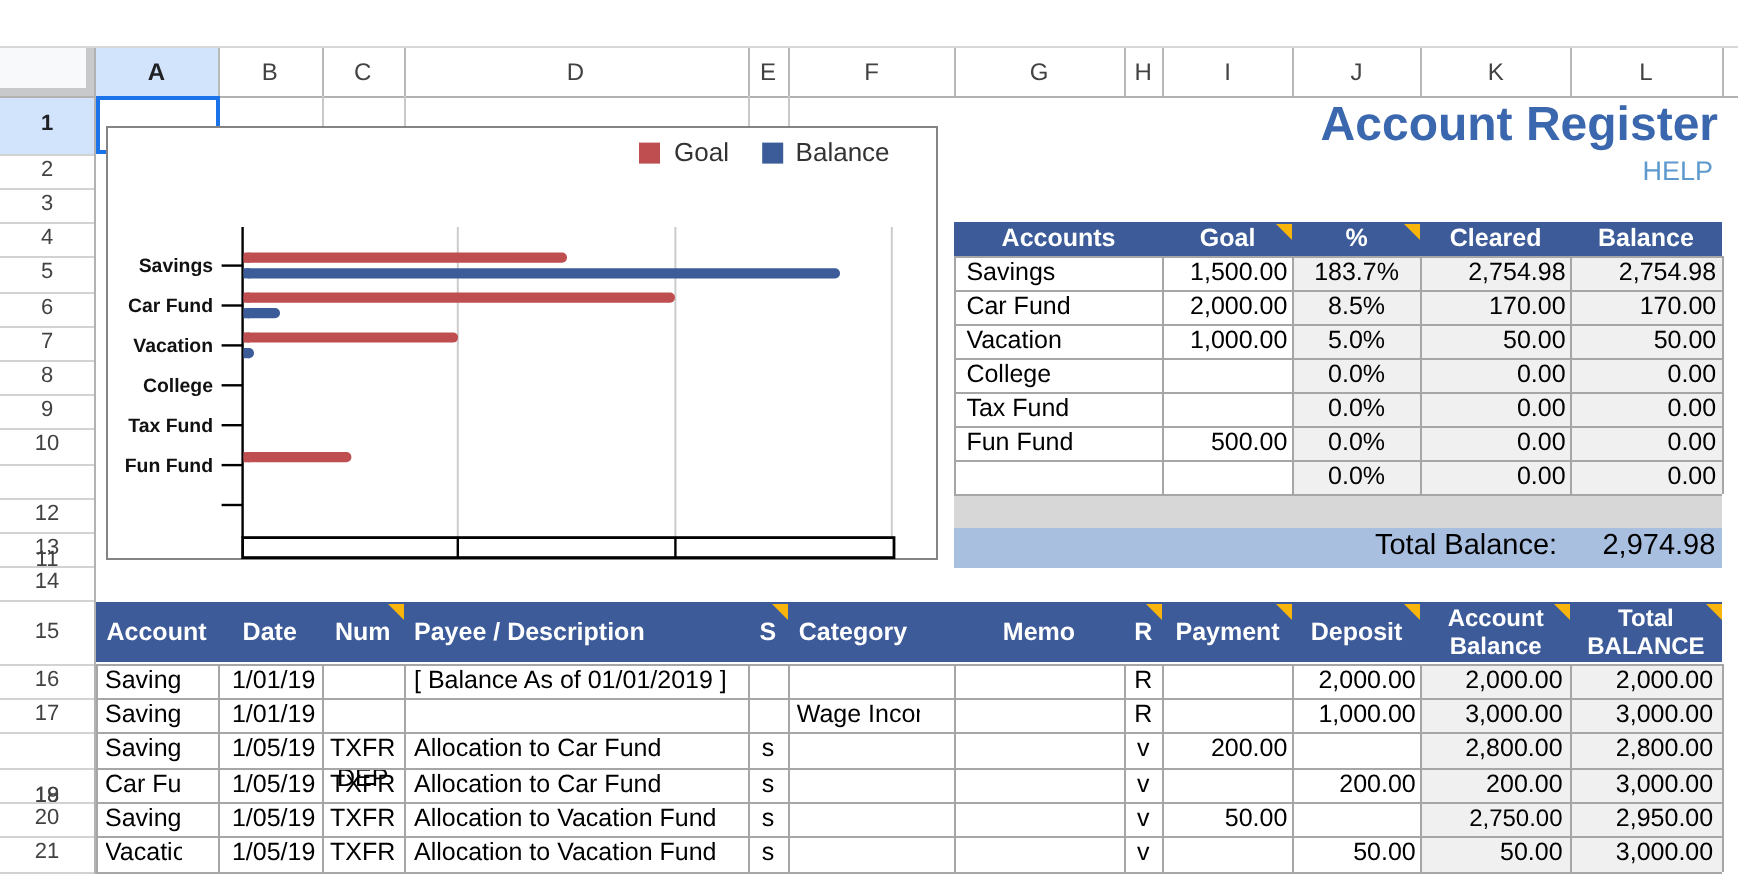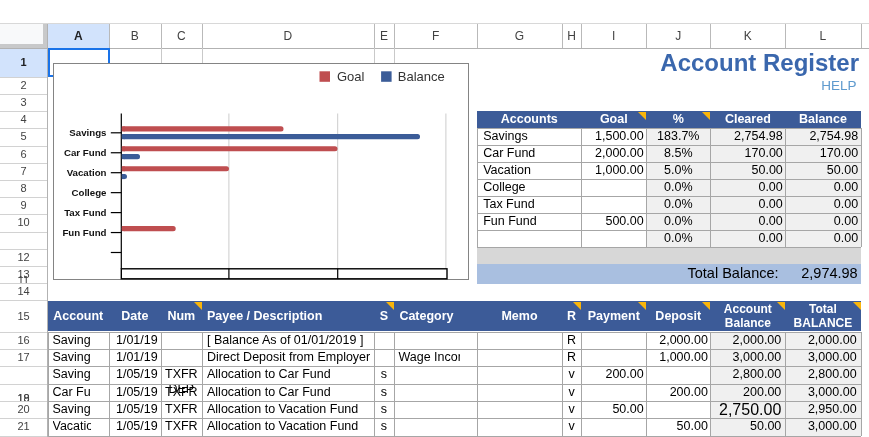--- a/index.html
+++ b/index.html
@@ -234,21 +234,20 @@
 <div class="c" style="left:477.2px;top:331.5px;width:84.59999999999997px;height:17.35px;line-height:17.35px;font-size:12.5px;color:#000;text-align:center;"></div>
 <div class="c" style="left:561.8px;top:331.5px;width:19.600000000000023px;height:17.35px;line-height:17.35px;font-size:12.5px;color:#000;text-align:center;">R</div>
 <div class="c" style="left:581.4px;top:331.5px;width:62.30000000000007px;height:17.35px;line-height:17.35px;font-size:12.5px;color:#000;text-align:right;"></div>
 <div class="c" style="left:646.2px;top:331.5px;width:61.69999999999993px;height:17.35px;line-height:17.35px;font-size:12.5px;color:#000;text-align:right;">2,000.00</div>
 <div class="c" style="left:710.4px;top:331.5px;width:70.89999999999998px;height:17.35px;line-height:17.35px;font-size:12.5px;color:#000;text-align:right;">2,000.00</div>
 <div class="c" style="left:785.3px;top:331.5px;width:71.30000000000007px;height:17.35px;line-height:17.35px;font-size:12.5px;color:#000;text-align:right;">2,000.00</div>
 <div class="abs" style="left:710.4px;top:348.85px;width:150.20000000000005px;height:17.35px;background:#f0f0f0;"></div>
 <div class="c" style="left:52.5px;top:348.85px;width:38.5px;height:17.35px;line-height:17.35px;font-size:12.5px;color:#000;text-align:left;">Savings</div>
 <div class="c" style="left:109px;top:348.85px;width:48.69999999999999px;height:17.35px;line-height:17.35px;font-size:12.5px;color:#000;text-align:right;">1/01/19</div>
 <div class="c" style="left:160.7px;top:348.85px;width:41.30000000000001px;height:17.35px;line-height:17.35px;font-size:12.5px;color:#000;text-align:center;margin-top:32px;">DEP</div>
-<div class="c" style="left:207px;top:348.85px;width:166.5px;height:17.35px;line-height:17.35px;font-size:12.5px;color:#000;text-align:left;">Direct Deposit from Employer</div>
 <div class="c" style="left:373.5px;top:348.85px;width:20.899999999999977px;height:17.35px;line-height:17.35px;font-size:12.5px;color:#000;text-align:center;"></div>
 <div class="c" style="left:398.4px;top:348.85px;width:62px;height:17.35px;line-height:17.35px;font-size:12.5px;color:#000;text-align:left;">Wage Income</div>
 <div class="c" style="left:477.2px;top:348.85px;width:84.59999999999997px;height:17.35px;line-height:17.35px;font-size:12.5px;color:#000;text-align:center;"></div>
 <div class="c" style="left:561.8px;top:348.85px;width:19.600000000000023px;height:17.35px;line-height:17.35px;font-size:12.5px;color:#000;text-align:center;">R</div>
 <div class="c" style="left:581.4px;top:348.85px;width:62.30000000000007px;height:17.35px;line-height:17.35px;font-size:12.5px;color:#000;text-align:right;"></div>
 <div class="c" style="left:646.2px;top:348.85px;width:61.69999999999993px;height:17.35px;line-height:17.35px;font-size:12.5px;color:#000;text-align:right;">1,000.00</div>
 <div class="c" style="left:710.4px;top:348.85px;width:70.89999999999998px;height:17.35px;line-height:17.35px;font-size:12.5px;color:#000;text-align:right;">3,000.00</div>
 <div class="c" style="left:785.3px;top:348.85px;width:71.30000000000007px;height:17.35px;line-height:17.35px;font-size:12.5px;color:#000;text-align:right;">3,000.00</div>
 <div class="abs" style="left:710.4px;top:366.20000000000005px;width:150.20000000000005px;height:17.35px;background:#f0f0f0;"></div>
 <div class="c" style="left:52.5px;top:366.20000000000005px;width:38.5px;height:17.35px;line-height:17.35px;font-size:12.5px;color:#000;text-align:left;">Savings</div>
@@ -280,21 +279,21 @@
 <div class="c" style="left:52.5px;top:400.9000000000001px;width:38.5px;height:17.35px;line-height:17.35px;font-size:12.5px;color:#000;text-align:left;">Savings</div>
 <div class="c" style="left:109px;top:400.9000000000001px;width:48.69999999999999px;height:17.35px;line-height:17.35px;font-size:12.5px;color:#000;text-align:right;">1/05/19</div>
 <div class="c" style="left:160.7px;top:400.9000000000001px;width:41.30000000000001px;height:17.35px;line-height:17.35px;font-size:12.5px;color:#000;text-align:center;">TXFR</div>
 <div class="c" style="left:207px;top:400.9000000000001px;width:166.5px;height:17.35px;line-height:17.35px;font-size:12.5px;color:#000;text-align:left;">Allocation to Vacation Fund</div>
 <div class="c" style="left:373.5px;top:400.9000000000001px;width:20.899999999999977px;height:17.35px;line-height:17.35px;font-size:12.5px;color:#000;text-align:center;">s</div>
 <div class="c" style="left:398.4px;top:400.9000000000001px;width:62px;height:17.35px;line-height:17.35px;font-size:12.5px;color:#000;text-align:left;"></div>
 <div class="c" style="left:477.2px;top:400.9000000000001px;width:84.59999999999997px;height:17.35px;line-height:17.35px;font-size:12.5px;color:#000;text-align:center;"></div>
 <div class="c" style="left:561.8px;top:400.9000000000001px;width:19.600000000000023px;height:17.35px;line-height:17.35px;font-size:12.5px;color:#000;text-align:center;">v</div>
 <div class="c" style="left:581.4px;top:400.9000000000001px;width:62.30000000000007px;height:17.35px;line-height:17.35px;font-size:12.5px;color:#000;text-align:right;">50.00</div>
 <div class="c" style="left:646.2px;top:400.9000000000001px;width:61.69999999999993px;height:17.35px;line-height:17.35px;font-size:12.5px;color:#000;text-align:right;"></div>
-<div class="c" style="left:710.4px;top:400.9000000000001px;width:70.89999999999998px;height:17.35px;line-height:17.35px;font-size:16px;color:#000;text-align:right;">2,750.00</div>
+<div class="c" style="left:710.4px;top:400.9000000000001px;width:70.89999999999998px;height:17.35px;line-height:17.35px;font-size:12px;color:#000;text-align:right;">2,750.00</div>
 <div class="c" style="left:785.3px;top:400.9000000000001px;width:71.30000000000007px;height:17.35px;line-height:17.35px;font-size:12.5px;color:#000;text-align:right;">2,950.00</div>
 <div class="abs" style="left:710.4px;top:418.2500000000001px;width:150.20000000000005px;height:17.35px;background:#f0f0f0;"></div>
 <div class="c" style="left:52.5px;top:418.2500000000001px;width:38.5px;height:17.35px;line-height:17.35px;font-size:12.5px;color:#000;text-align:left;">Vacation</div>
 <div class="c" style="left:109px;top:418.2500000000001px;width:48.69999999999999px;height:17.35px;line-height:17.35px;font-size:12.5px;color:#000;text-align:right;">1/05/19</div>
 <div class="c" style="left:160.7px;top:418.2500000000001px;width:41.30000000000001px;height:17.35px;line-height:17.35px;font-size:12.5px;color:#000;text-align:center;">TXFR</div>
 <div class="c" style="left:207px;top:418.2500000000001px;width:166.5px;height:17.35px;line-height:17.35px;font-size:12.5px;color:#000;text-align:left;">Allocation to Vacation Fund</div>
 <div class="c" style="left:373.5px;top:418.2500000000001px;width:20.899999999999977px;height:17.35px;line-height:17.35px;font-size:12.5px;color:#000;text-align:center;">s</div>
 <div class="c" style="left:398.4px;top:418.2500000000001px;width:62px;height:17.35px;line-height:17.35px;font-size:12.5px;color:#000;text-align:left;"></div>
 <div class="c" style="left:477.2px;top:418.2500000000001px;width:84.59999999999997px;height:17.35px;line-height:17.35px;font-size:12.5px;color:#000;text-align:center;"></div>
 <div class="c" style="left:561.8px;top:418.2500000000001px;width:19.600000000000023px;height:17.35px;line-height:17.35px;font-size:12.5px;color:#000;text-align:center;">v</div>

